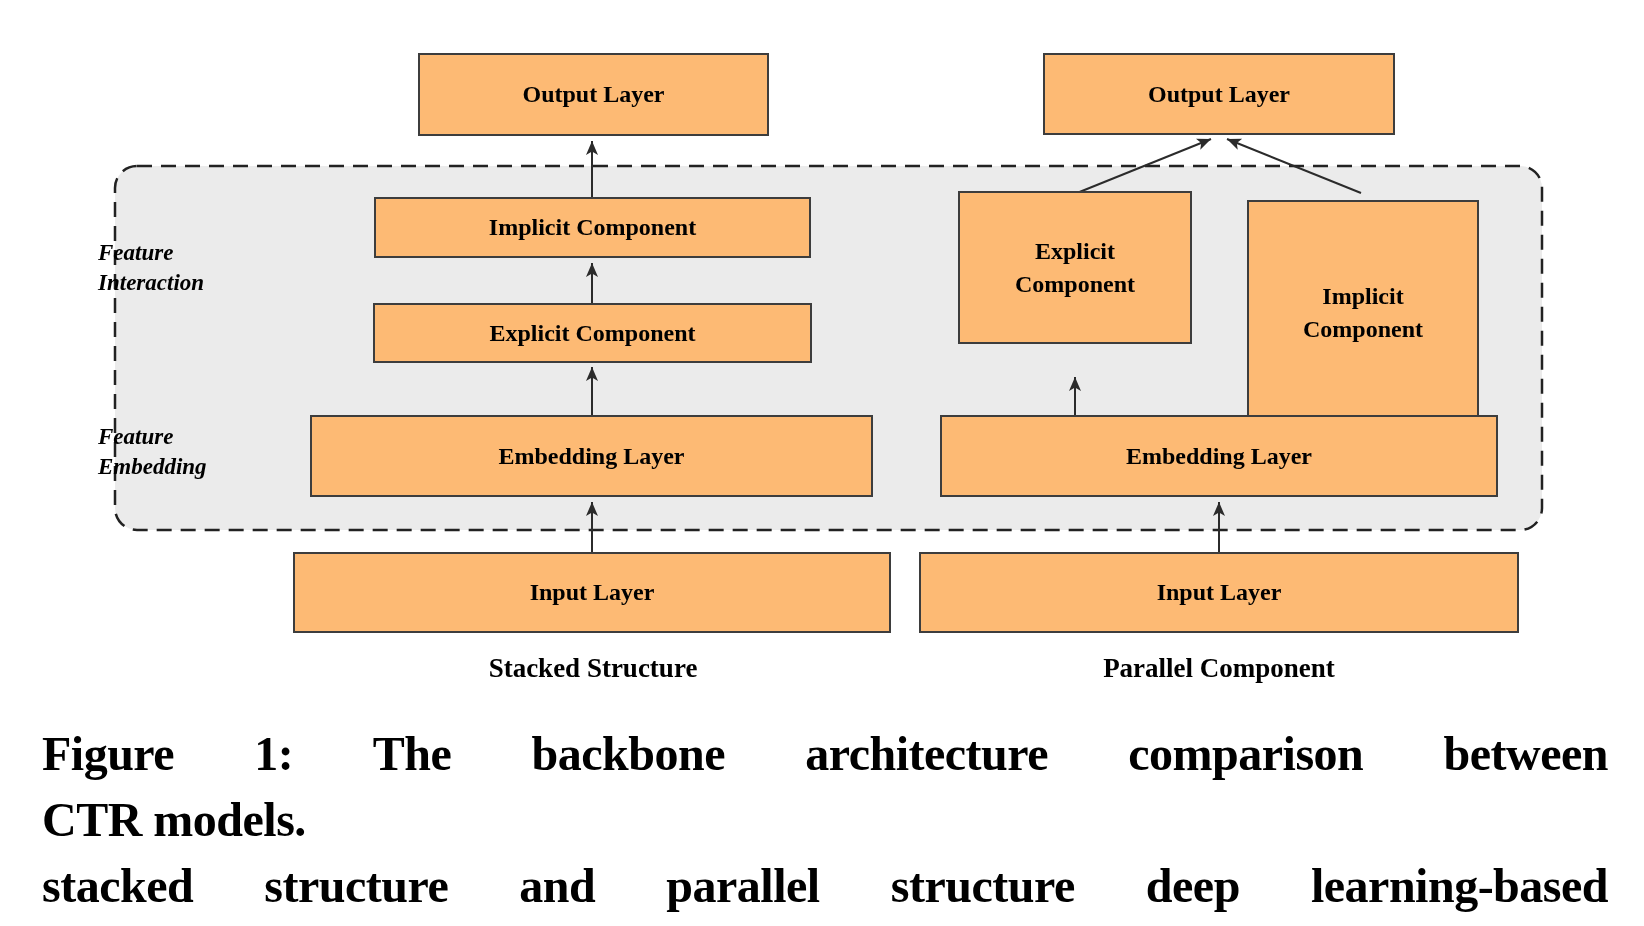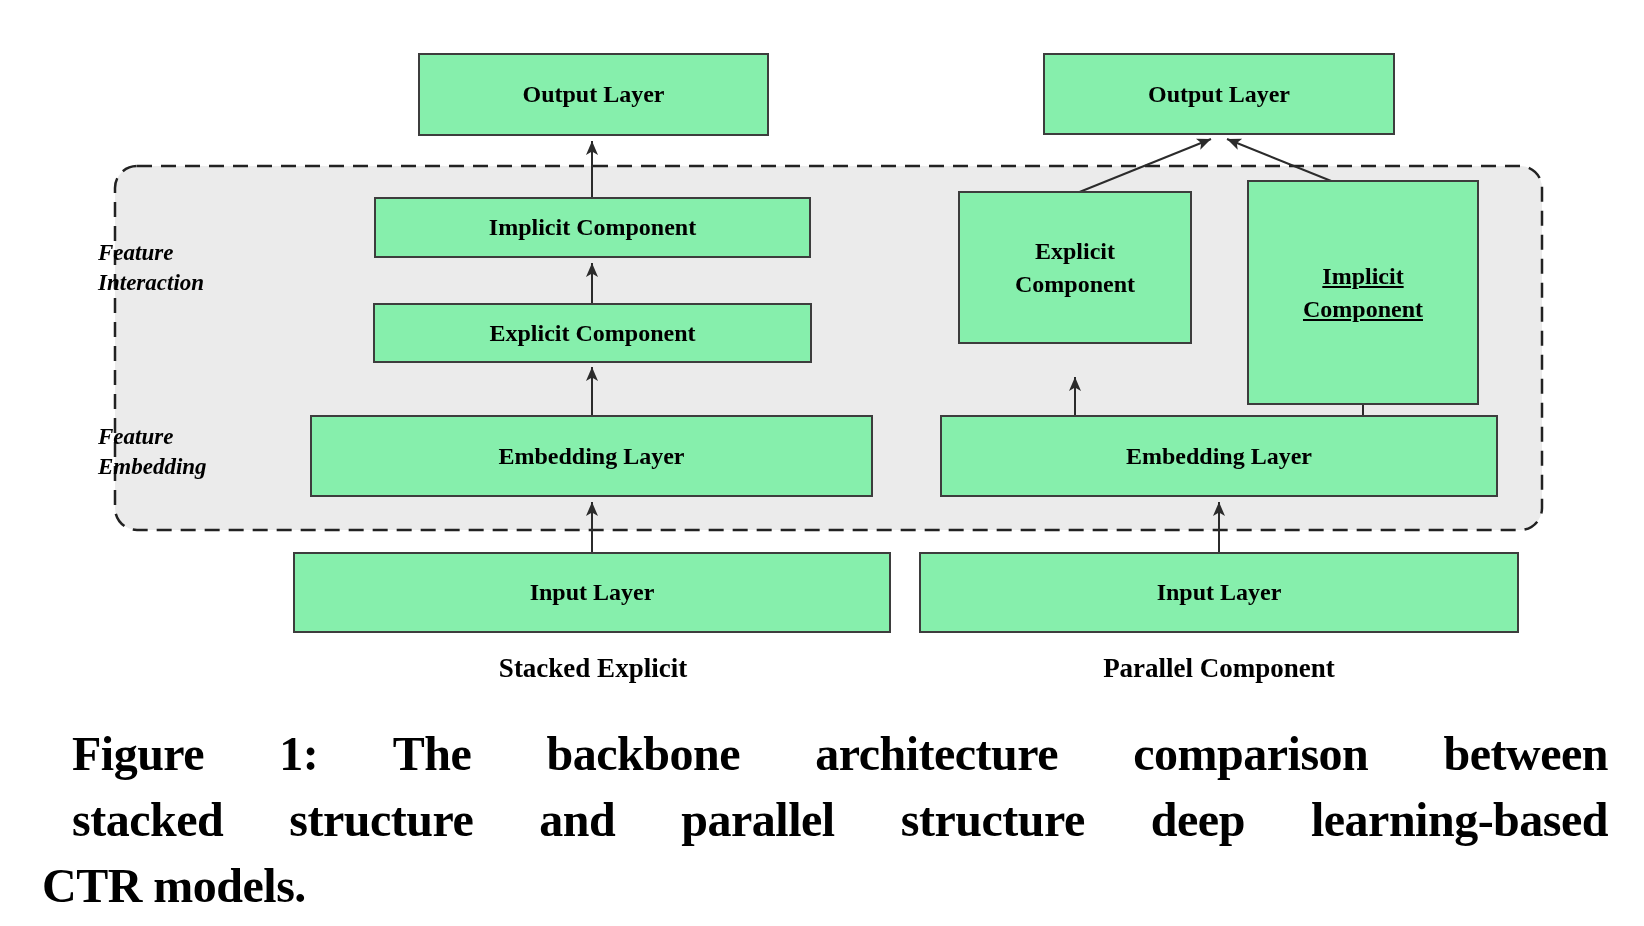--- a/index.html
+++ b/index.html
@@ -13,21 +13,21 @@
     color: #000000;
   }
   .layer {
     position: absolute;
     left: 0; top: 0;
     width: 1644px; height: 926px;
   }
   .node {
     position: absolute;
     box-sizing: border-box;
-    background: #86efac;
+    background: #fdba74;
     border: 2px solid #3d3d3d;
     display: flex;
     align-items: center;
     justify-content: center;
     text-align: center;
     font-weight: bold;
     font-size: 24px;
     line-height: 1.35;
     white-space: pre-line;
   }
@@ -51,21 +51,21 @@
     position: absolute;
     left: 42px;
     width: 1566px;
     top: 721px;
     font-weight: bold;
     font-size: 48px;
     line-height: 66px;
     letter-spacing: -0.5px;
   }
   .cap-line { text-align: left; }
-  .cap-just { text-align: justify; text-align-last: justify; margin-left: 30px; }
+  .cap-just { text-align: justify; text-align-last: justify; }
 </style>
 </head>
 <body>
 
 <div class="canvas">
 
   <svg class="layer" viewBox="0 0 1644 926">
     <defs>
       <marker id="arrowhead" markerUnits="userSpaceOnUse" markerWidth="16" markerHeight="14" refX="14" refY="6" orient="auto">
         <path d="M0,0 L14,6 L0,12 L3.5,6 Z" fill="#2b2b2b"></path>
@@ -89,30 +89,30 @@
   <div class="region-label" style="left:98px; top:238px; width:210px;">Feature
 Interaction</div>
   <div class="region-label" style="left:98px; top:422px; width:210px;">Feature
 Embedding</div>
 
   <div class="node" style="left:418px; top:53px;  width:351px; height:83px;">Output Layer</div>
   <div class="node" style="left:374px; top:197px; width:437px; height:61px;">Implicit Component</div>
   <div class="node" style="left:373px; top:303px; width:439px; height:60px;">Explicit Component</div>
   <div class="node" style="left:310px; top:415px; width:563px; height:82px;">Embedding Layer</div>
   <div class="node" style="left:293px; top:552px; width:598px; height:81px;">Input Layer</div>
-  <div class="struct-label" style="left:393px; top:651px; width:400px;">Stacked Explicit</div>
+  <div class="struct-label" style="left:393px; top:651px; width:400px;">Stacked Structure</div>
 
   <div class="node" style="left:1043px; top:53px;  width:352px; height:82px;">Output Layer</div>
   <div class="node" style="left:958px;  top:191px; width:234px; height:153px;">Explicit
 Component</div>
-  <div class="node" style="left:1247px; top:180px; width:232px; height:225px;text-decoration:underline;">Implicit
+  <div class="node" style="left:1247px; top:200px; width:232px; height:225px;">Implicit
 Component</div>
   <div class="node" style="left:940px;  top:415px; width:558px; height:82px;">Embedding Layer</div>
   <div class="node" style="left:919px;  top:552px; width:600px; height:81px;">Input Layer</div>
   <div class="struct-label" style="left:1019px; top:651px; width:400px;">Parallel Component</div>
 
   <div class="caption">
     <div class="cap-line cap-just">Figure 1: The backbone architecture comparison between</div>
+    <div class="cap-line">CTR models.</div>
     <div class="cap-line cap-just">stacked structure and parallel structure deep learning-based</div>
-    <div class="cap-line">CTR models.</div>
   </div>
 
 </div>
 
 </body></html>

